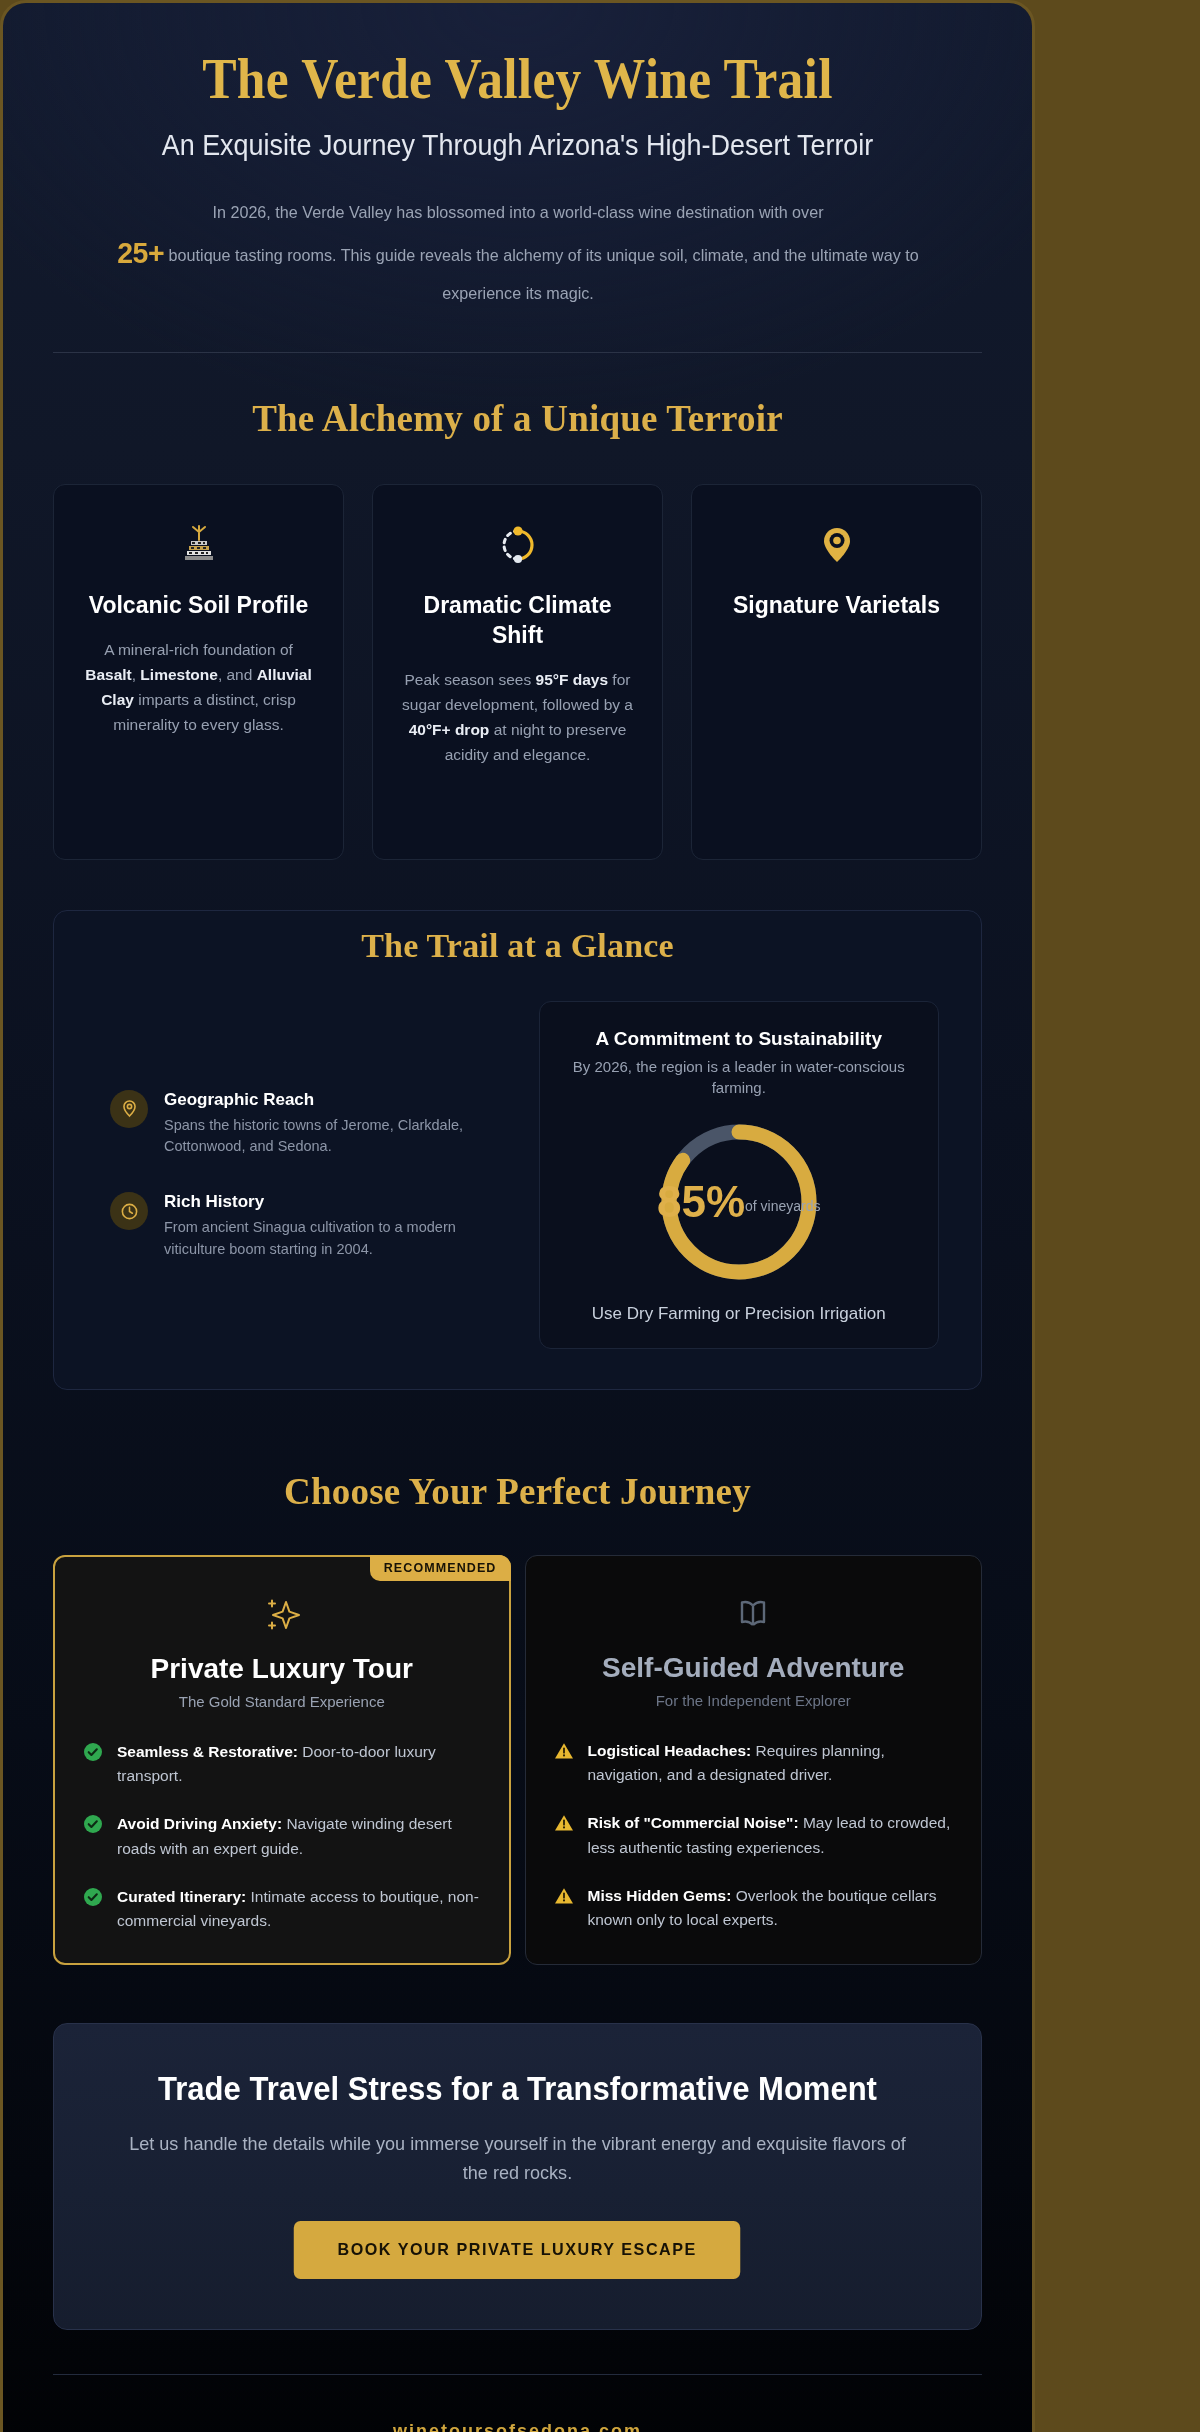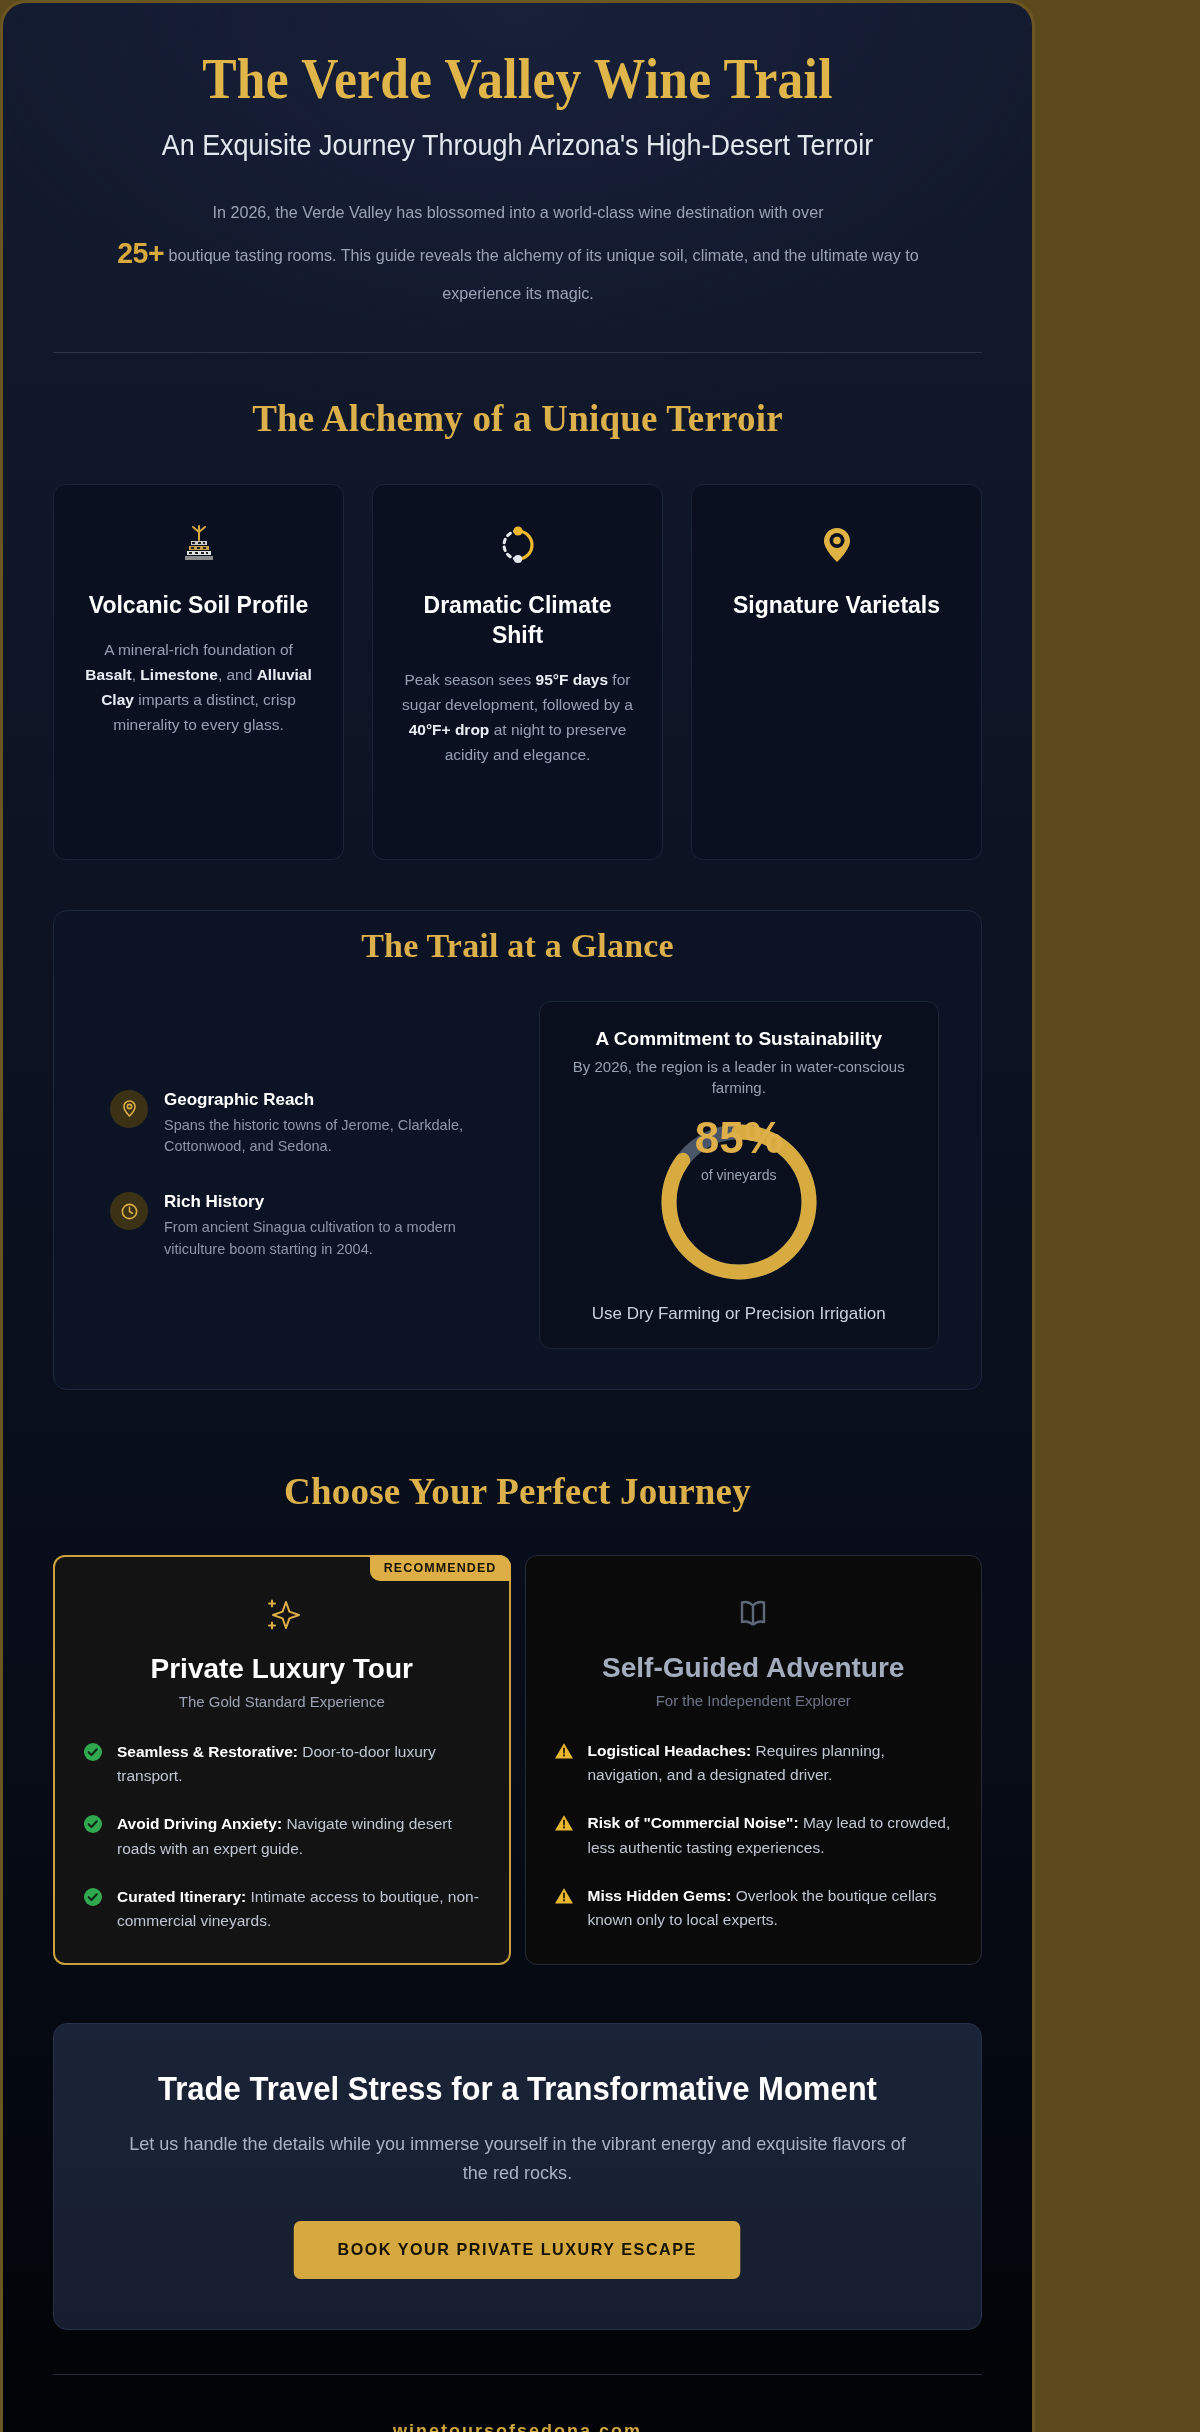--- a/index.html
+++ b/index.html
@@ -111,22 +111,22 @@
   .fact-txt p { font-size:14.5px; line-height:1.5; color:#8d96a8; }
 
   .donut-card {
     background:#0a0f1d; border:1px solid #1b2438; border-radius:12px;
     padding:26px 22px 24px; text-align:center;
   }
   .donut-card h4 { font-size:19px; color:#fff; font-weight:bold; }
   .donut-card .dsub { margin-top:6px; font-size:15px; line-height:1.4; color:#98a1b2; }
   .donut-holder { margin:18px auto 16px; position:relative; width:172px; height:172px; }
   .donut-center {
-    position:absolute; inset:0; display:flex; flex-direction:column;
-    align-items:center; 
+    position:absolute; inset:0; display:flex; flex-direction:row;
+    align-items:center; justify-content:center;
   }
   .donut-pct { font-size:44px; font-weight:bold; color:#dfb04a; line-height:1; }
   .donut-lbl { margin-top:7px; font-size:14px; color:#9aa3b3; }
   .donut-cap { font-size:17px; color:#c9d1dd; }
 
   
   .journey { margin-top:80px; }
   .jgrid { margin-top:42px; display:grid; grid-template-columns:1fr 1fr; gap:14px; }
   .jcard {
     position:relative; border-radius:12px; padding:34px 28px 30px;

